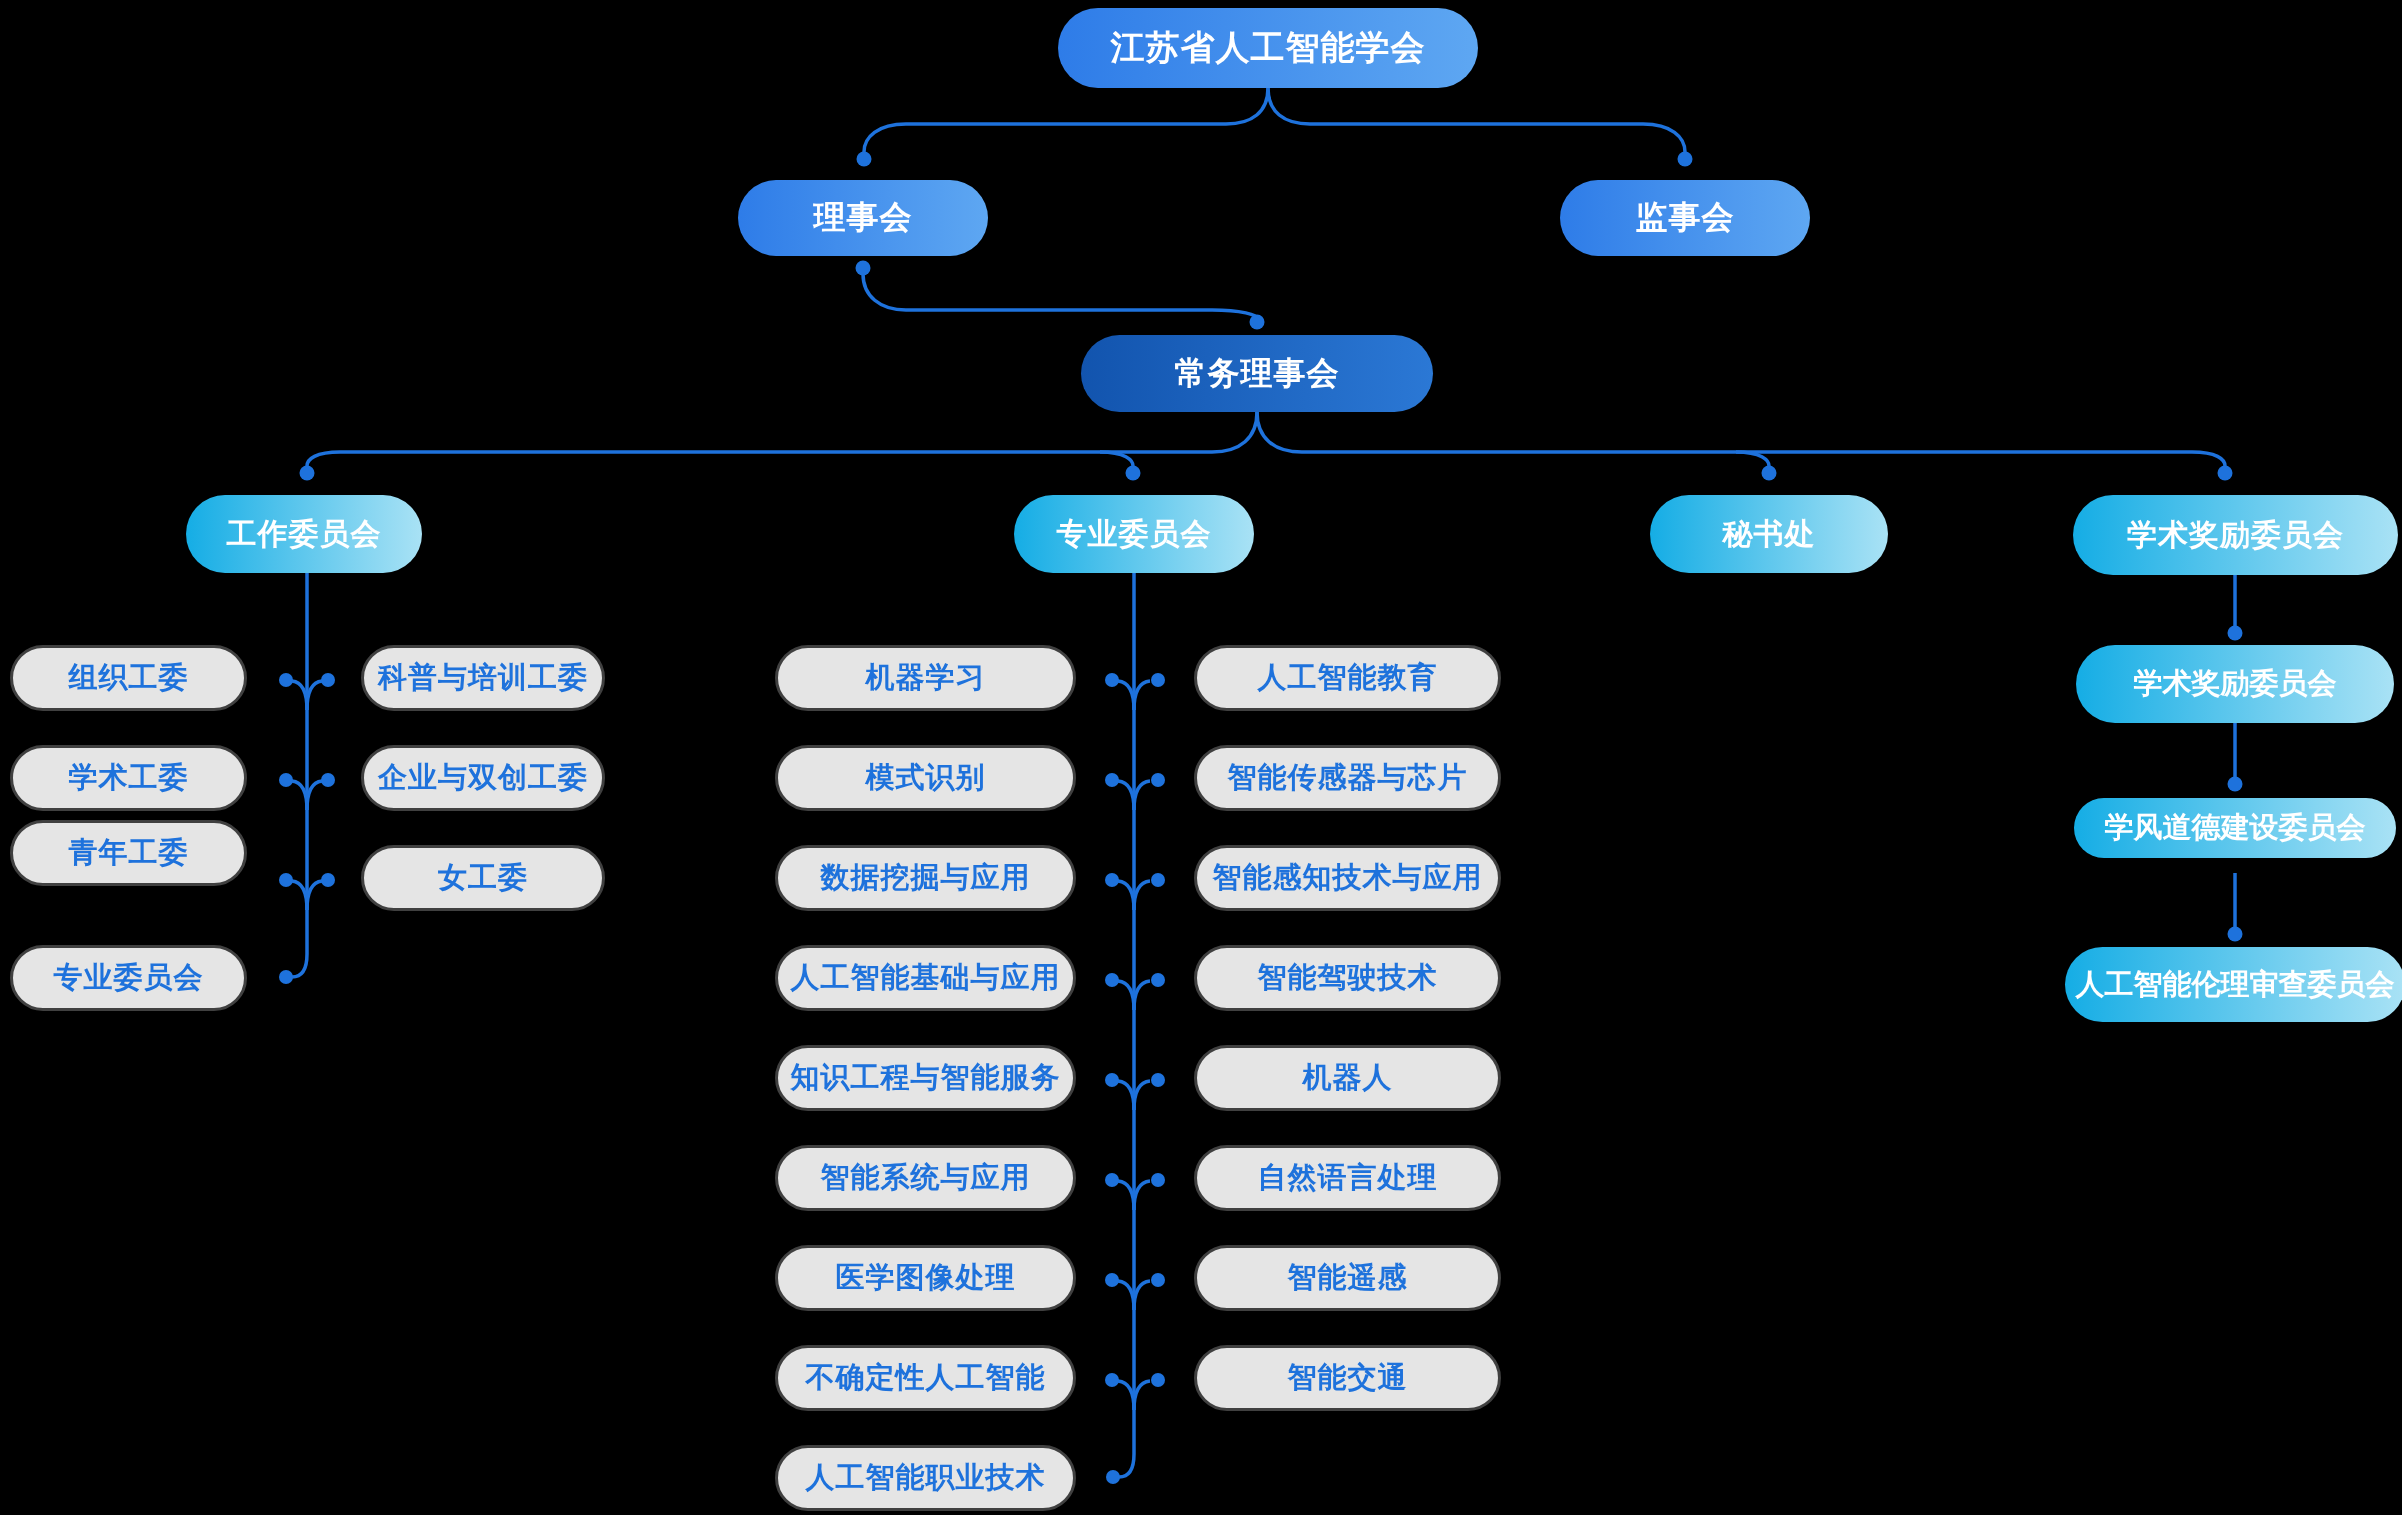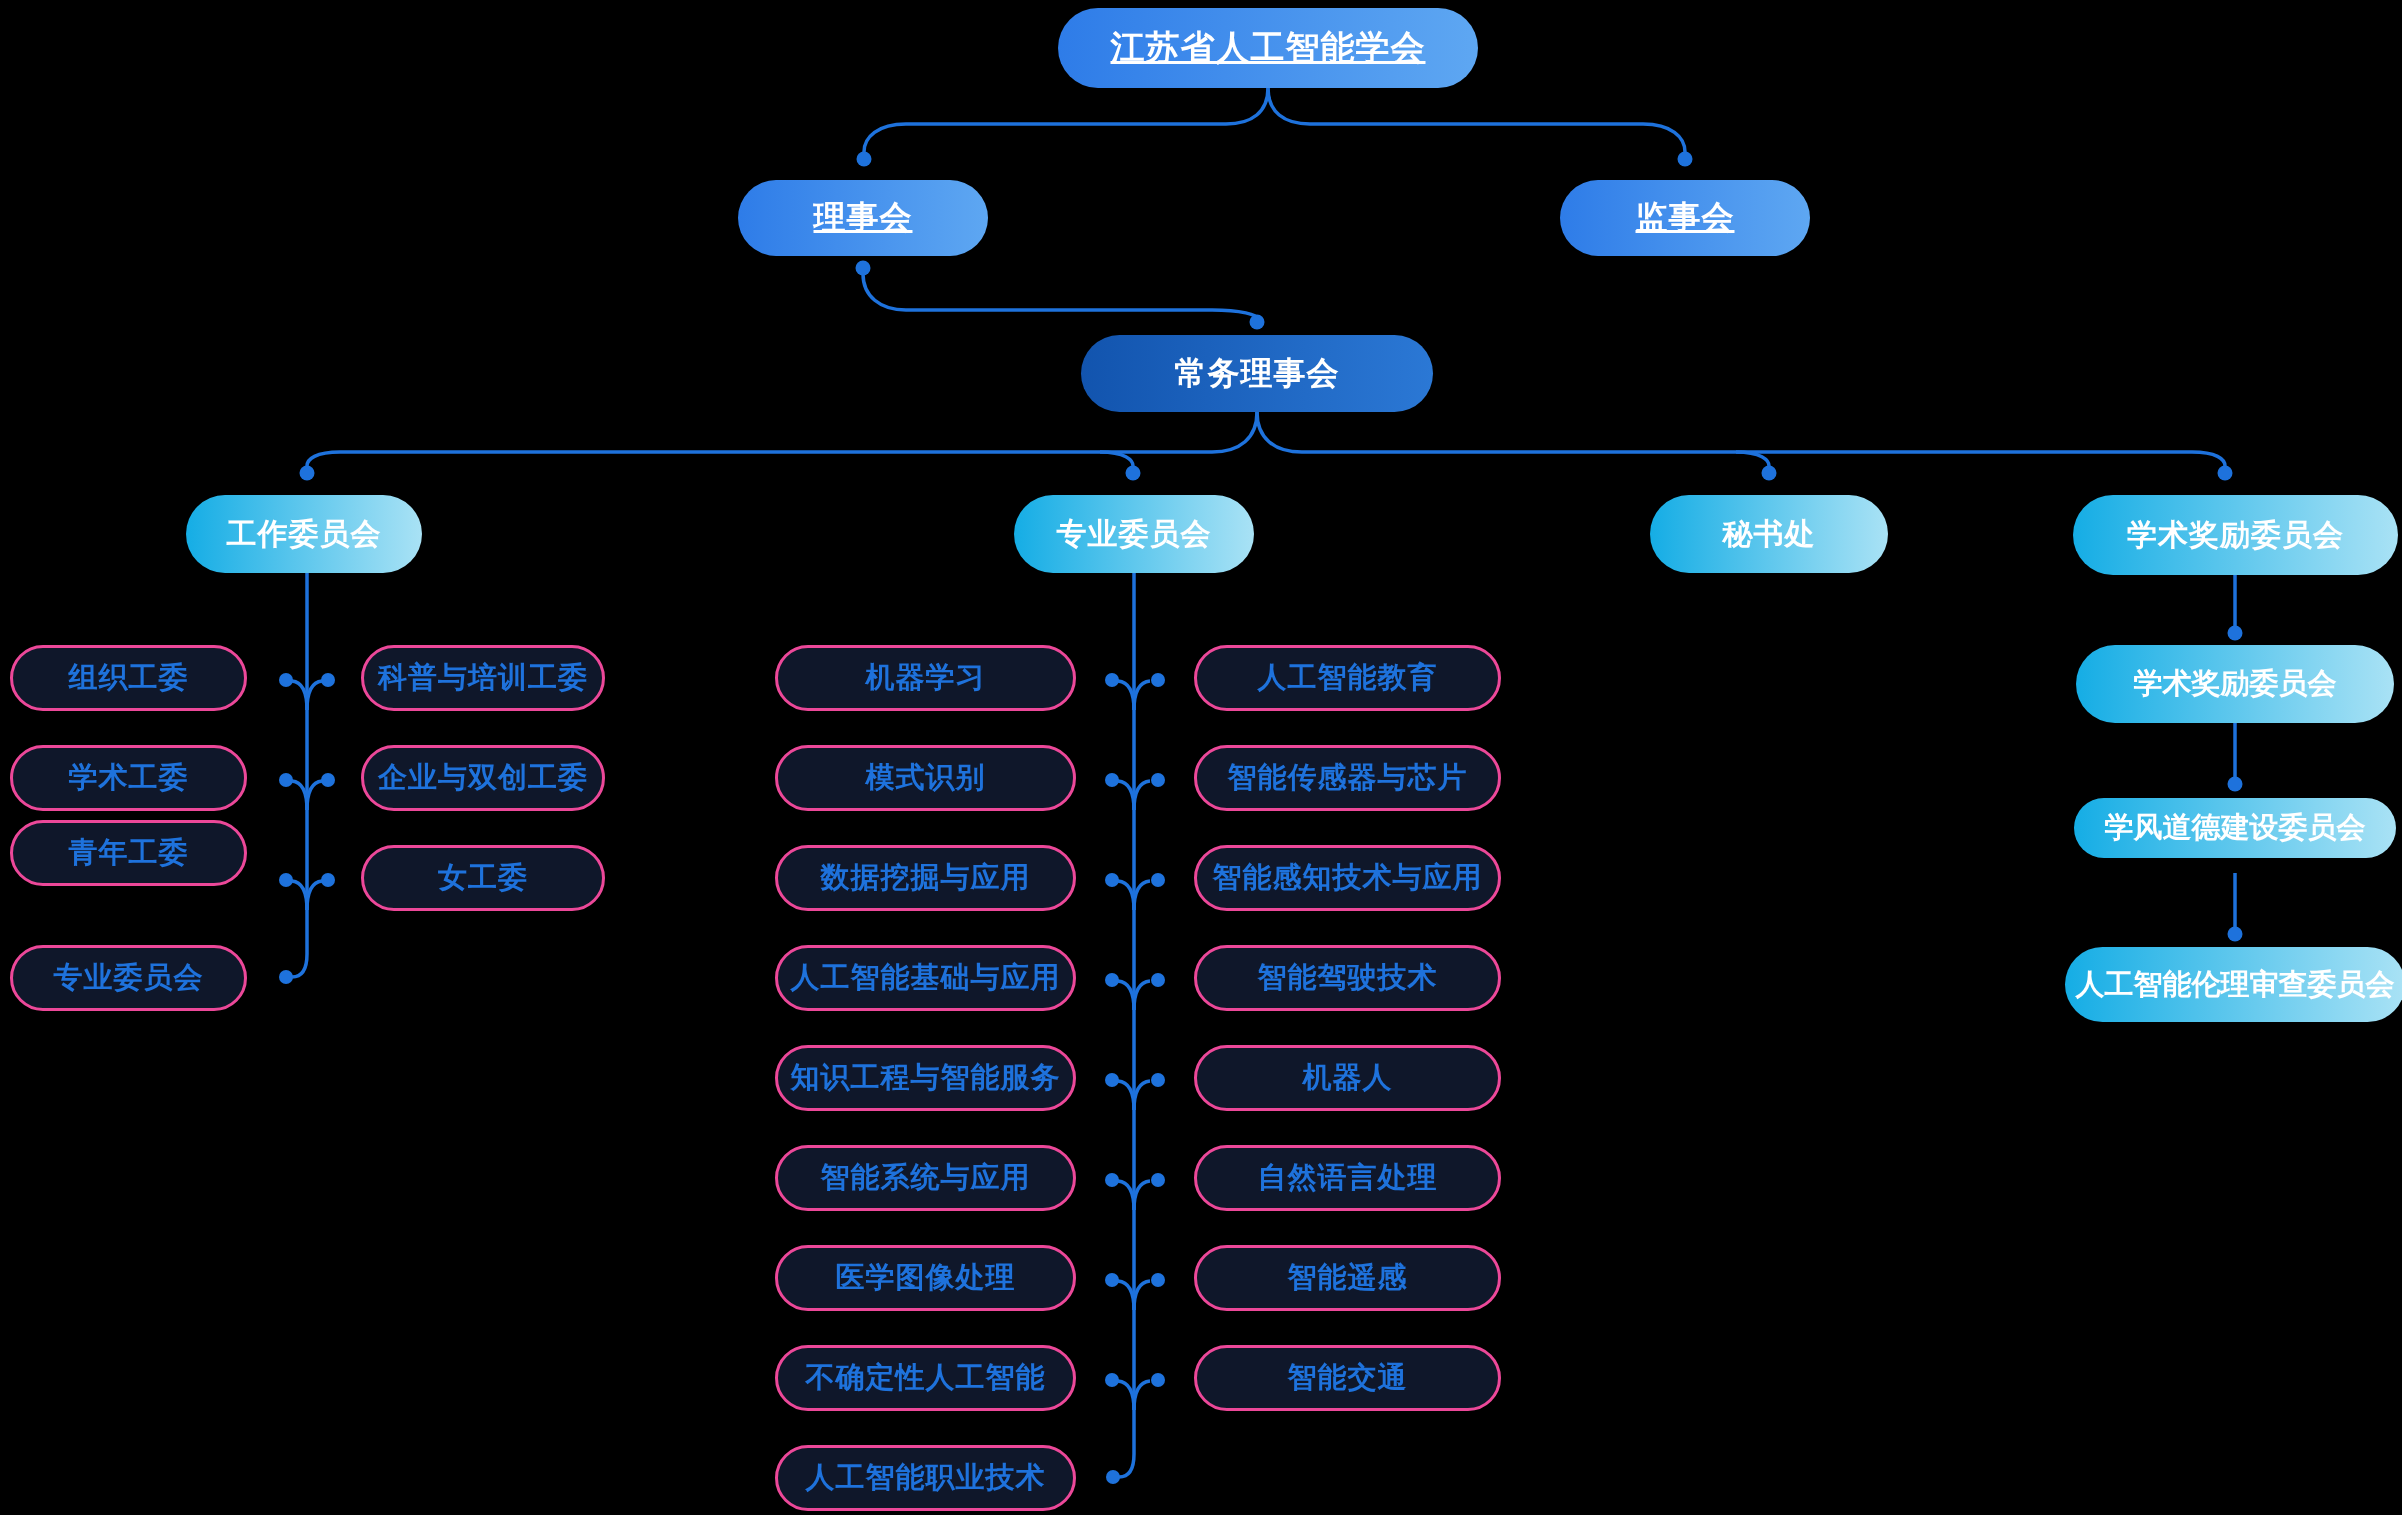--- a/index.html
+++ b/index.html
@@ -5,24 +5,24 @@
   html,body{margin:0;padding:0;background:#000;}
   .canvas{
     position:relative;width:2402px;height:1515px;background:#000000;
     overflow:hidden;font-family:"Liberation Sans","DejaVu Sans",sans-serif;
   }
   .node{
     position:absolute;display:flex;align-items:center;justify-content:center;
     border-radius:999px;color:#ffffff;font-weight:bold;white-space:nowrap;
     letter-spacing:1px;box-sizing:border-box;
   }
-  .grad-blue{background:linear-gradient(90deg,#2e7ce8 0%,#5ea7f2 100%);text-decoration:underline;}
+  .grad-blue{background:linear-gradient(90deg,#2e7ce8 0%,#5ea7f2 100%);}
   .grad-dark{background:linear-gradient(90deg,#1254ae 0%,#2b78d5 100%);}
   .grad-cyan{background:linear-gradient(90deg,#15ade5 0%,#a9e2f5 100%);}
-  .leaf{background:#0f172a;border:3px solid #ec4899;color:#1e72dc;}
+  .leaf{background:#e5e5e5;border:3px solid #404040;color:#1e72dc;}
   .chain{letter-spacing:0;}
   .fs34{font-size:34px;}
   .fs32{font-size:32px;}
   .fs30{font-size:30px;}
   .fs29{font-size:29px;}
   svg.links{position:absolute;left:0;top:0;width:2402px;height:1515px;}
   svg.links path{fill:none;stroke:#1e72dc;stroke-width:3.5;}
   svg.links circle{fill:#1e72dc;stroke:none;}
 </style>
 </head>

